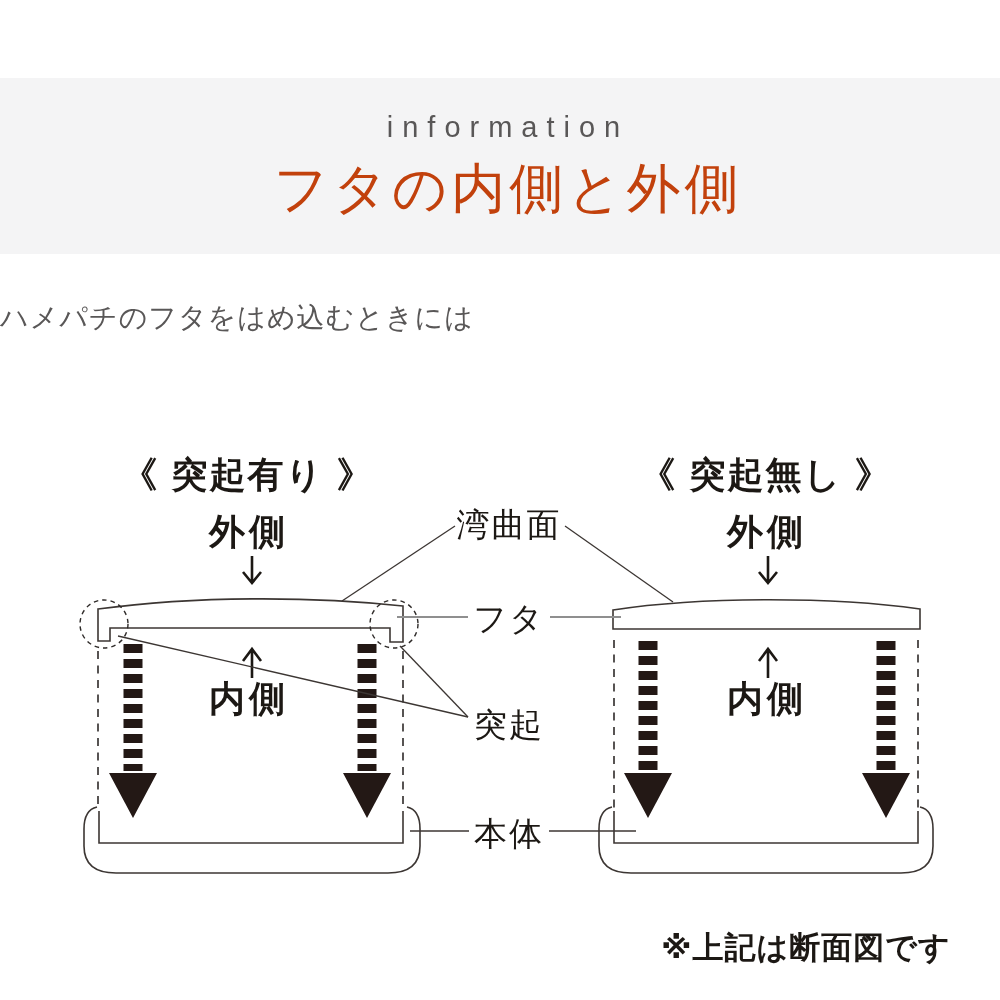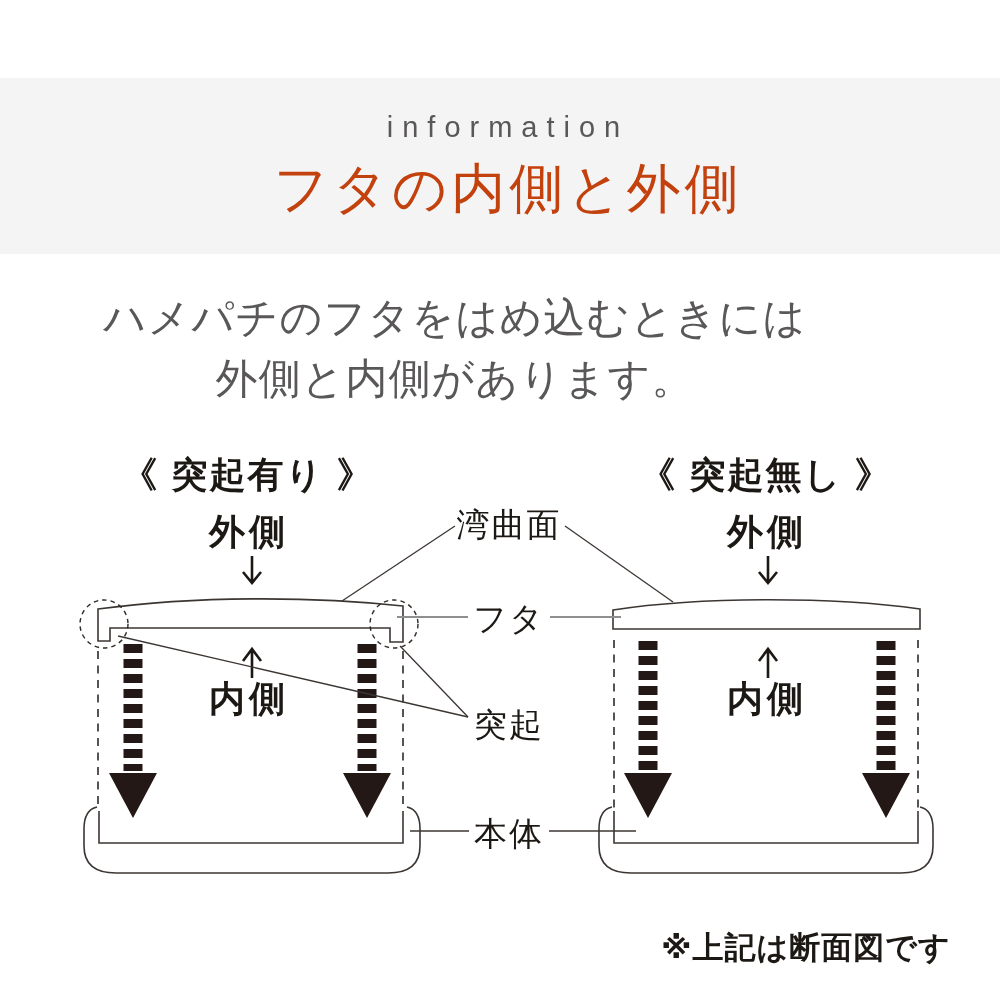--- a/index.html
+++ b/index.html
@@ -26,22 +26,21 @@
   }
   .page-title {
     margin:9px 0 0 0;
     font-size:54px;
     font-weight:500;
     letter-spacing:4px;
     color:#c2410c;
   }
   .intro {
     position:absolute; top:287px; left:0; width:910px;
-    text-align:center;
-    font-size:42px;
+    font-size:28px;
     line-height:61px;
     font-weight:500;
     letter-spacing:1px;
     color:#595757;
   }
   svg.diagram { position:absolute; top:430px; left:0; width:1000px; height:570px; }
 
   
   text { font-family:"Liberation Sans","DejaVu Sans",sans-serif; fill:#1c1814; }
   .sec-title  { font-size:36px; font-weight:600; letter-spacing:2px; }
@@ -65,21 +64,20 @@
 
 <div class="page">
 
   <div class="header-band">
     <div class="eyebrow">information</div>
     <h1 class="page-title">フタの内側と外側</h1>
   </div>
 
   <div class="intro">
     <div>ハメパチのフタをはめ込むときには</div>
-    <div>外側と内側があります。</div>
   </div>
 
   <svg class="diagram" viewBox="0 430 1000 570">
 
     <g>
       <text class="sec-title" x="248" y="487" text-anchor="middle">《 突起有り 》</text>
 
       <text class="side-label" x="249" y="544" text-anchor="middle">外側</text>
       <path class="thin-arrow" d="M252 556 L252 581 M243 572 L252 583 L261 572"></path>
 

